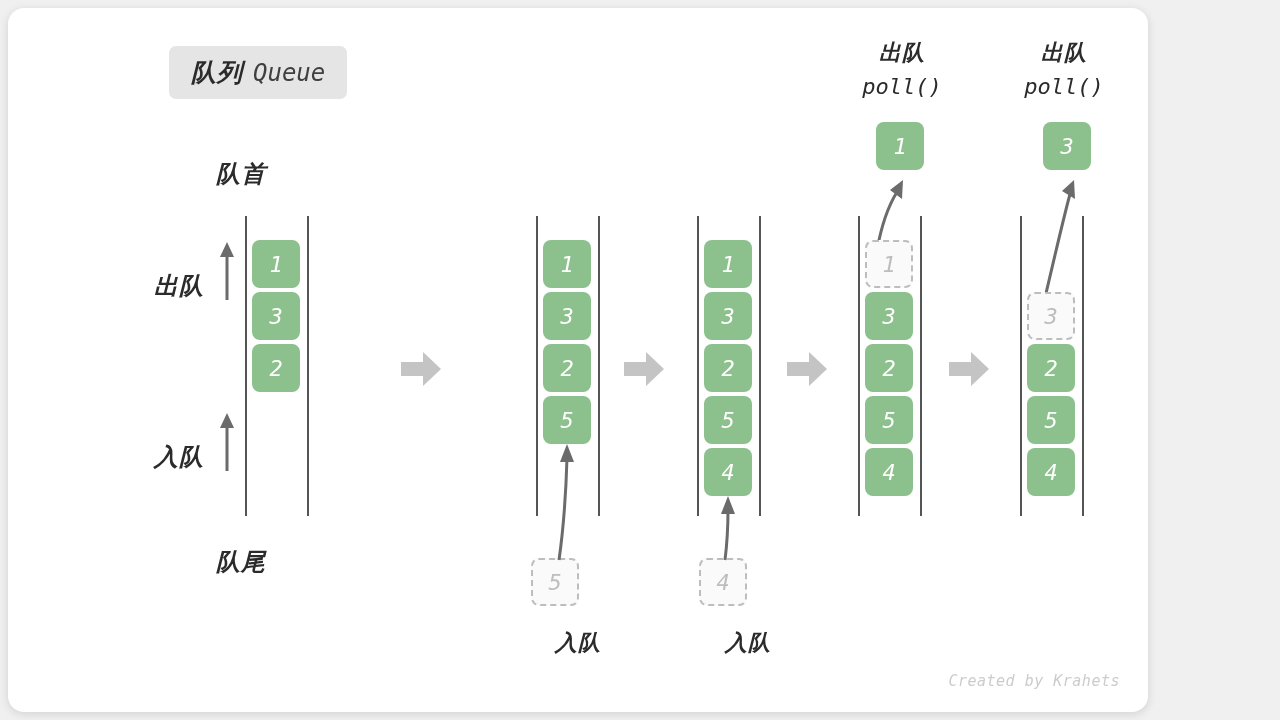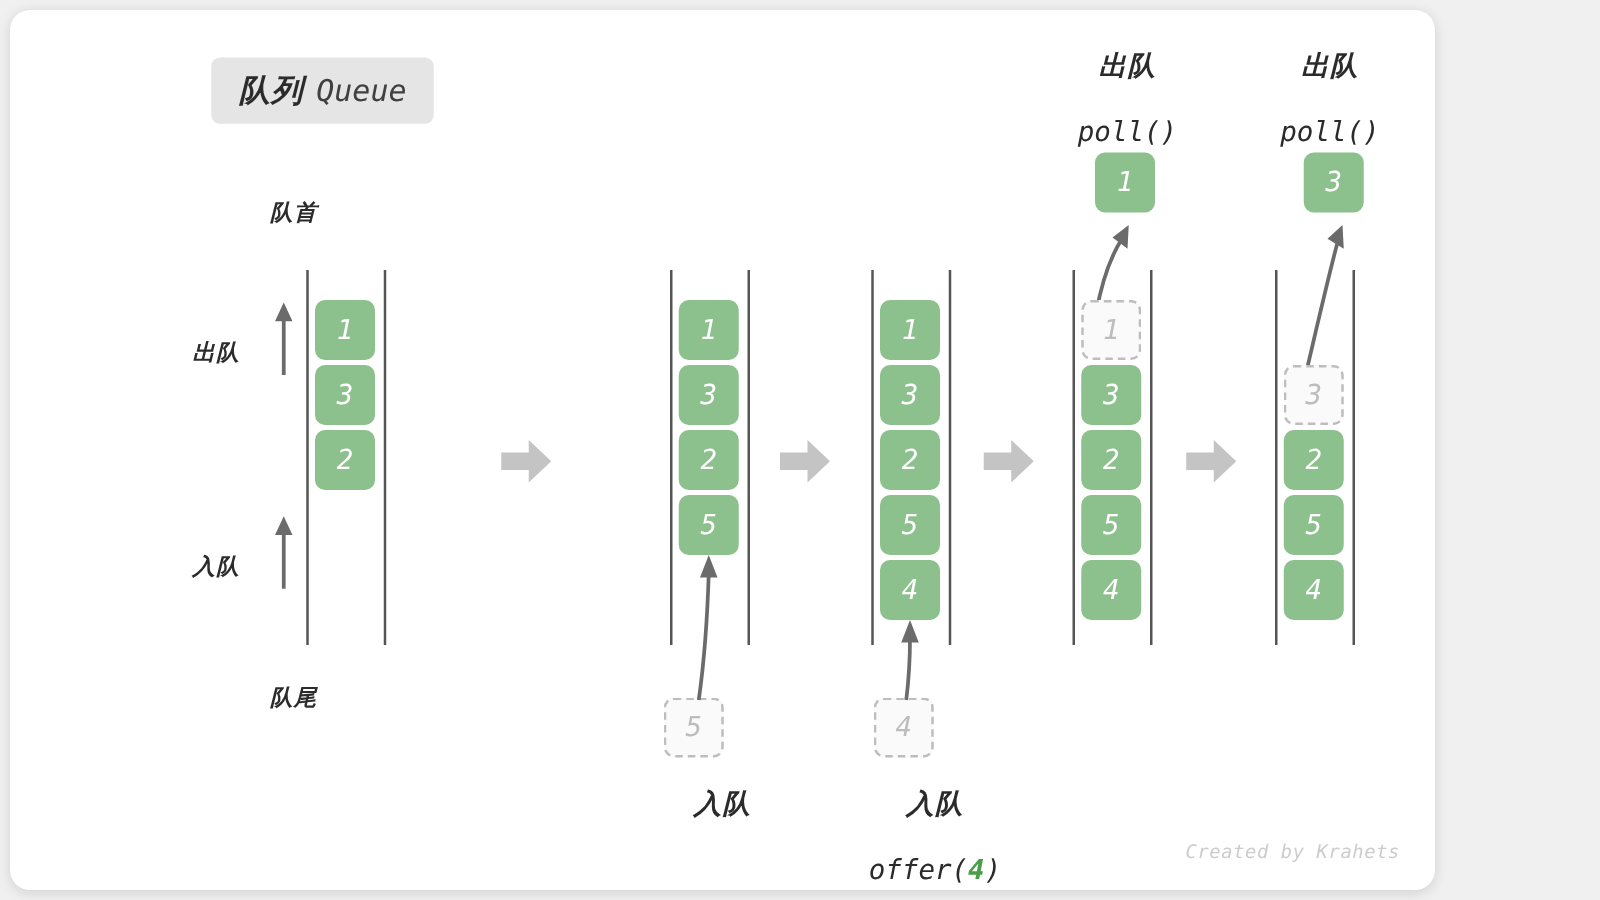--- a/index.html
+++ b/index.html
@@ -46,21 +46,21 @@
     letter-spacing: 1px;
   }
   #title-badge .en {
     font-size: 24px;
     color: #404040;
     font-family: "DejaVu Sans Mono", "Liberation Mono", monospace;
   }
 
   
   .cn-bold {
-    font-size: 18px;
+    font-size: 24px;
     font-weight: bold;
     color: #2b2b2b;
     letter-spacing: 1px;
     white-space: nowrap;
   }
   .op-label {
     text-align: center;
     white-space: nowrap;
   }
   .op-label .l1 {
@@ -68,21 +68,20 @@
     font-weight: bold;
     color: #2b2b2b;
     letter-spacing: 1px;
     line-height: 34px;
   }
   .op-label .l2 {
     font-size: 22px;
     color: #2b2b2b;
     font-family: "DejaVu Sans Mono", "Liberation Mono", monospace;
     line-height: 34px;
-    margin-top: 20px;
   }
   .op-label .l2 .arg { color: #4a9e4a; font-weight: bold; }
 
   
   .rail {
     width: 2px;
     background: #555;
   }
 
   
@@ -230,21 +229,20 @@
     <div class="cell ghost">4</div>
   </div>
   <div class="abs" style="left:696px; top:484px;">
     <svg width="60" height="70" viewBox="0 0 60 70">
       <path d="M21 68 C 23 52, 24 36, 24 18" stroke="#6b6b6b" stroke-width="3" fill="none"></path>
       <path d="M24 4 L31 22 L17 22 Z" fill="#6b6b6b"></path>
     </svg>
   </div>
   <div class="abs op-label" style="left:681px; top:618px; width:118px;">
     <div class="l1">入队</div>
-    <div class="l2"><span>offer(</span><span class="arg">4</span><span>)</span></div>
   </div>
 
   <div class="abs" style="left:779px; top:344px;">
     <svg class="block-arrow" viewBox="0 0 40 34">
       <path d="M0 10 L22 10 L22 0 L40 17 L22 34 L22 24 L0 24 Z" fill="#c4c4c4"></path>
     </svg>
   </div>
 
   <div class="abs op-label" style="left:840px; top:28px; width:108px;">
     <div class="l1">出队</div>

